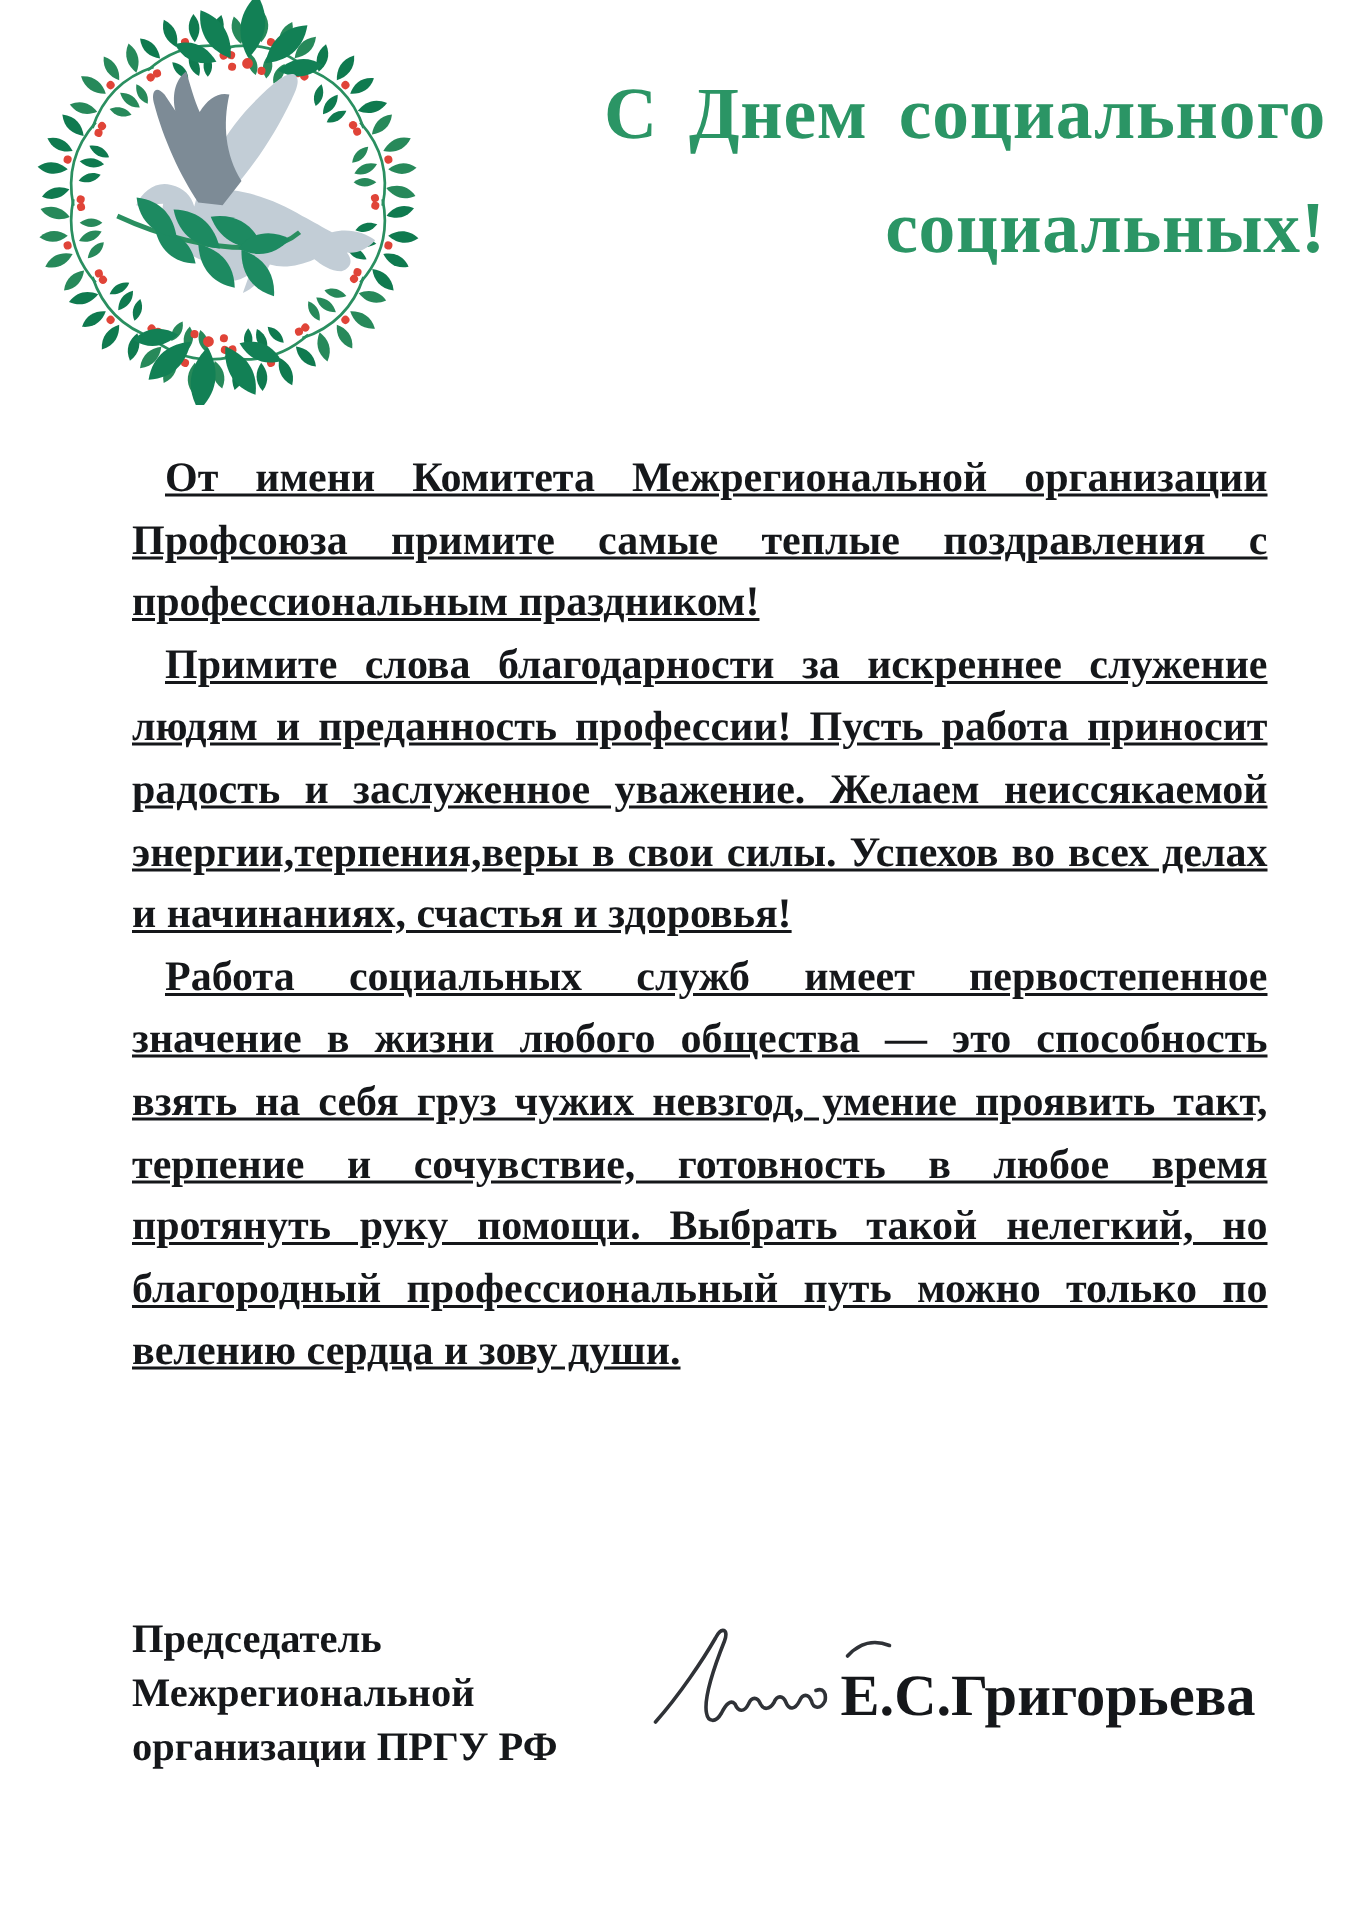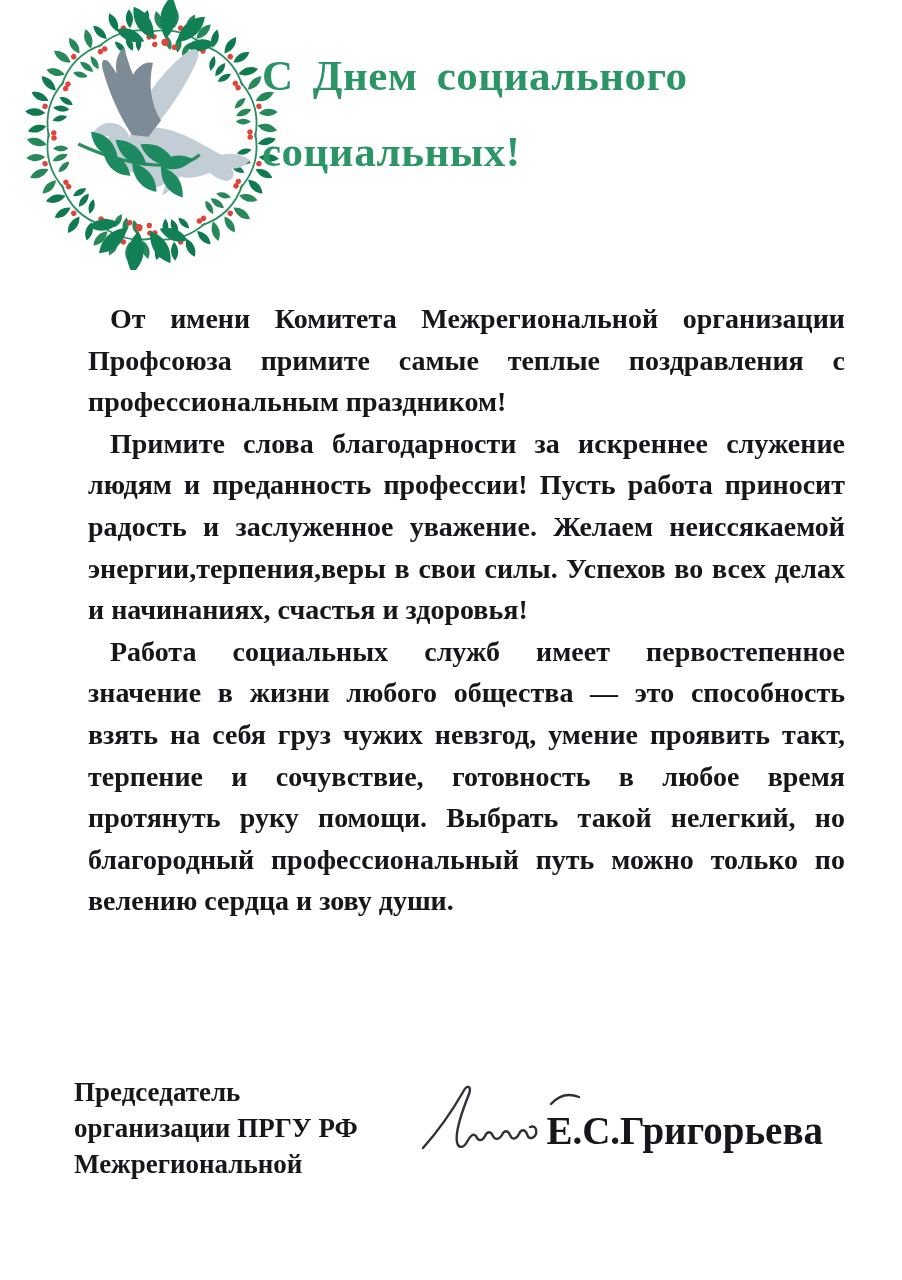--- a/index.html
+++ b/index.html
@@ -19,50 +19,51 @@
     left: 12px;
     top: 0px;
     width: 280px;
     height: 270px;
   }
   .title-box {
     position: absolute;
     left: 262px;
     top: 38px;
     width: 622px;
-    text-align: left;
+    text-align: right;
     color: #2b9565;
     font-weight: bold;
-    font-size: 43px;
+    font-size: 49px;
     line-height: 76px;
     letter-spacing: 0.5px;
     word-spacing: 8px;
   }
 
   
   .body-text {
     position: absolute;
     left: 88px;
     top: 298px;
     width: 757px;
     font-size: 28px;
     font-weight: 600;
     line-height: 41.6px;
     text-align: justify;
     color: #15171a;
   }
   .body-text p {
     margin: 0;
     text-indent: 22px;
+    text-decoration: underline;
   }
 
   
   .sign-block {
     position: absolute;
-    left: 74px;
+    left: 88px;
     top: 1074px;
     width: 757px;
     height: 130px;
     font-family: Liberation Serif, serif;
   }
   .sign-position {
     position: absolute;
     left: 0;
     top: 0;
     font-size: 27px;
@@ -189,22 +190,22 @@
 
   <div class="body-text">
     <p>От имени Комитета Межрегиональной организации Профсоюза примите самые теплые поздравления с профессиональным праздником!</p>
     <p>Примите слова благодарности за искреннее служение людям и преданность профессии! Пусть работа приносит радость и заслуженное уважение. Желаем неиссякаемой энергии,терпения,веры в свои силы. Успехов во всех делах и начинаниях, счастья и здоровья!</p>
     <p>Работа социальных служб имеет первостепенное значение в жизни любого общества — это способность взять на себя груз чужих невзгод, умение проявить такт, терпение и сочувствие, готовность в любое время протянуть руку помощи. Выбрать такой нелегкий, но благородный профессиональный путь можно только по велению сердца и зову души.</p>
   </div>
 
   <div class="sign-block">
     <div class="sign-position">
       <div>Председатель</div>
+      <div>Межрегиональной</div>
       <div>организации ПРГУ РФ</div>
-      <div>Межрегиональной</div>
     </div>
 
     <svg class="sign-autograph" viewBox="0 0 190 84">
       <path d="M14 66 C30 48 46 24 54 10
                C58 2 63 4 60 12
                C52 32 46 50 48 60
                C49 66 54 67 58 60
                C61 54 64 51 67 54
                C69 59 73 60 76 54
                C78 49 82 49 84 54

